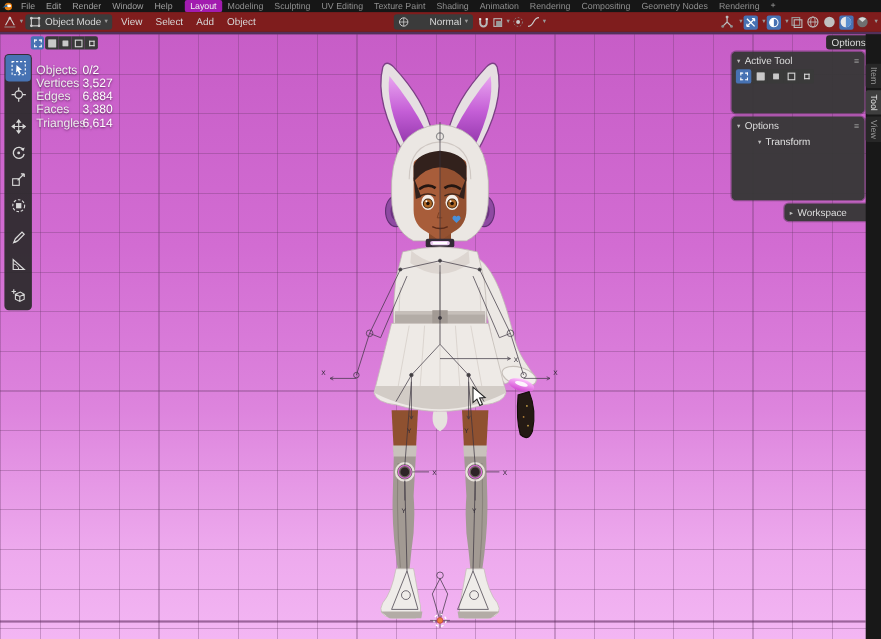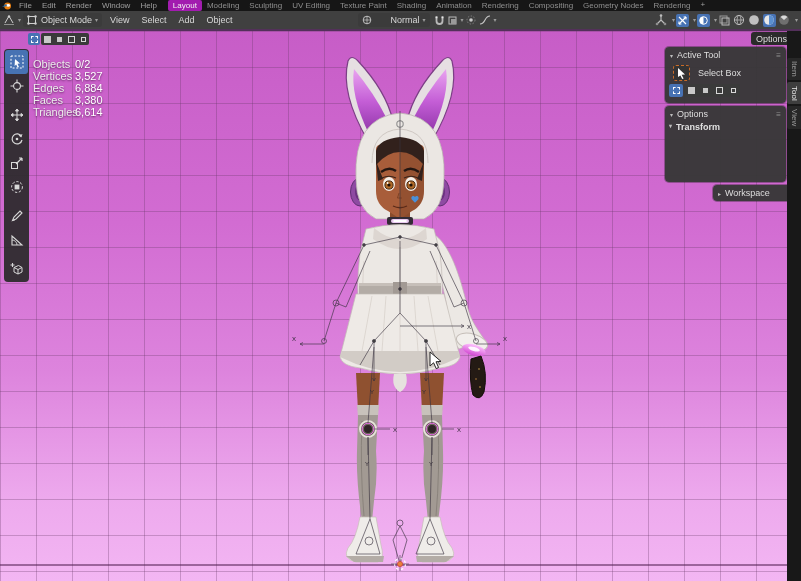--- a/index.html
+++ b/index.html
@@ -11,21 +11,21 @@
   .topbar{height:11px;background:#161616;display:flex;align-items:center;
           font-size:8px;color:#9f9f9f;white-space:nowrap;}
   .topbar .logo{width:14px;height:9px;display:flex;align-items:center;justify-content:center;}
   .menu-item{padding:0 5px;line-height:11px;cursor:default;}
   .ws-tabs{display:flex;margin-left:6px;}
   .ws-tab{padding:0 5px;line-height:11px;color:#8f8f8f;}
   .ws-tab.active{background:#a21caf;color:#f2f2f2;border-radius:2px;}
   .ws-plus{padding:0 5px;color:#9f9f9f;}
 
   
-  .toolbar{height:18px;background:#404040;display:flex;align-items:center;
+  .toolbar{height:18px;background:#7f1d1d;display:flex;align-items:center;
            font-size:9px;color:#d8d8d8;padding:0 3px;white-space:nowrap;}
   .tb-group{display:flex;align-items:center;}
   .pill{background:#3b3b3b;border-radius:3px;display:flex;align-items:center;
         height:14px;padding:0 4px;margin:0 2px;}
   .chev{font-size:6px;color:#9a9a9a;margin-left:3px;line-height:1;}
   .tb-menu{padding:0 6px;}
   .spacer{flex:1;}
   .ticon{width:13px;height:13px;display:flex;align-items:center;justify-content:center;
          margin:0 1px;border-radius:2px;}
   .ticon.on{background:#4772b3;}
@@ -78,21 +78,21 @@
                   border-radius:4px;font-size:9px;color:#dedede;
                   box-shadow:0 0 0 1px rgba(30,30,30,.35);}
   .sec-head{display:flex;align-items:center;height:16px;padding:0 5px;gap:4px;text-align:center;}
   .sec-head .grip{margin-left:auto;color:#8f8f8f;font-size:8px;letter-spacing:0;}
   .sec-chev{font-size:6px;color:#bdbdbd;}
   .sel-row{display:flex;align-items:center;gap:8px;padding:2px 8px 3px;}
   .selbox-ic{width:17px;height:16px;border:1px dashed #c86a28;border-radius:3px;
              display:flex;align-items:center;justify-content:center;background:#333;}
   .panel-selmodes{display:flex;height:13px;padding:0 4px 5px;}
   .panel-selmodes .selmode{width:14px;height:13px;}
-  .sub-head{display:flex;gap:4px;height:14px;padding:0 4px;color:#e0e0e0;font-weight:bold;}
+  .sub-head{display:flex;align-items:center;gap:4px;height:14px;padding:0 24px;color:#e0e0e0;}
   .affect{display:flex;padding:2px 6px 6px;}
   .affect .alabel{width:52px;text-align:right;padding-right:6px;color:#c9c9c9;margin-top:1px;}
   .cbcol{display:flex;flex-direction:column;gap:3px;}
   .cbrow{display:flex;align-items:center;gap:4px;}
   .cbox{width:9px;height:9px;background:#545454;border:1px solid #404040;border-radius:2px;}
   .cblabel{color:#dadada;}
 
   
   .tabstrip{position:absolute;right:0;top:0;bottom:0;width:14px;background:#181818;}
   .vtab{position:absolute;left:0;width:14px;border-radius:2px 0 0 2px;background:#272727;
@@ -517,28 +517,20 @@
   <svg class="cursor-svg" width="14" height="20" viewBox="0 0 14 20">
     <path d="M1,1 L1,15 L4.6,11.8 L7.2,17.6 L9.6,16.5 L7,10.8 L12,10.4 Z" fill="#fff" stroke="#222" stroke-width="1"></path>
   </svg>
 
   <section class="npanel-section" style="top:16px;height:56px;">
     <div class="sec-head">
       <span class="sec-chev">▾</span>
       <span>Active Tool</span>
       <span class="grip">≡</span>
     </div>
-    <div class="sel-row">
-      <span class="selbox-ic">
-        <svg width="9" height="11" viewBox="0 0 9 11">
-            <path d="M1,0 L8,6.5 L4.6,6.8 L6.6,10.4 L5.2,11 L3.4,7.4 L1,9 Z" fill="#fff"></path>
-          </svg>
-      </span>
-      <span>Select Box</span>
-    </div>
     <div class="panel-selmodes">
       <span class="selmode">
           <span class="sq dashed" style="border-color:#fff"></span>
         </span>
       <span class="selmode">
           <span class="sq fill"></span>
         </span>
       <span class="selmode">
           <span class="sq fill mini"></span>
         </span>

